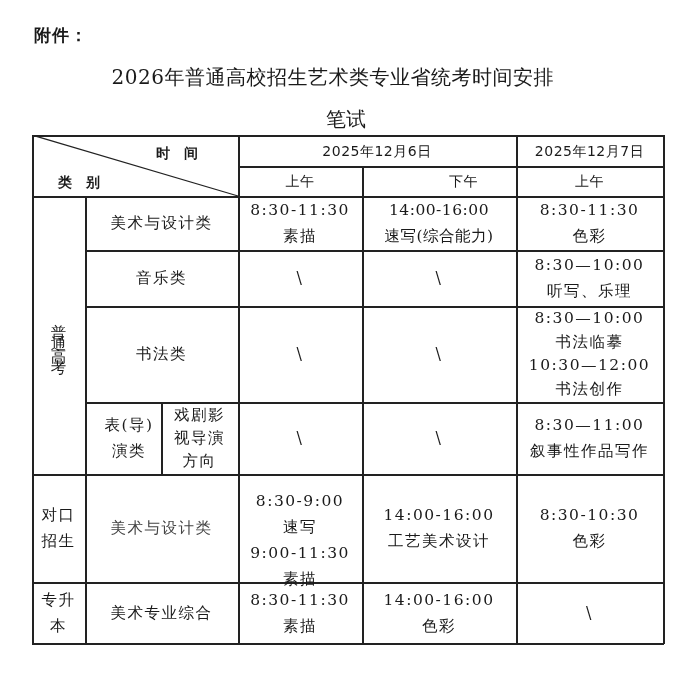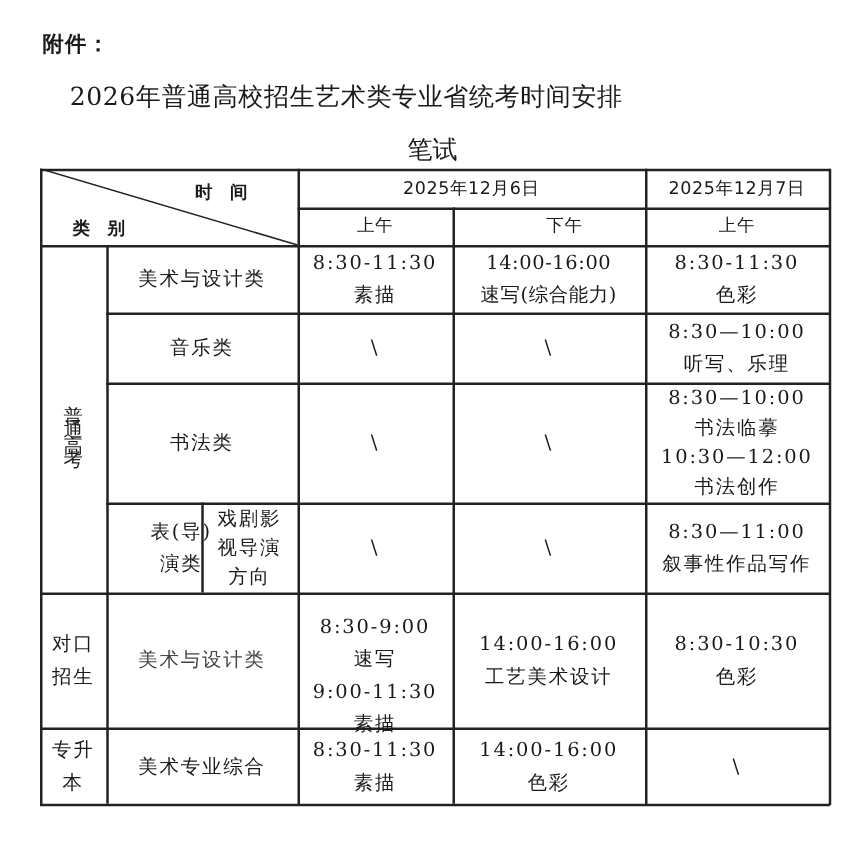--- a/index.html
+++ b/index.html
@@ -1,20 +1,20 @@
 <!DOCTYPE html>
 <html><head>
 <meta charset="utf-8">
 <style>
   html, body { margin:0; padding:0; background:#ffffff; }
   body { width:692px; height:688px; position:relative; overflow:hidden;
          font-family:"DejaVu Serif","Liberation Serif",serif; color:#1a1a1a; }
   .attach { position:absolute; left:34px; top:24px; font-family:Liberation Serif, serif;
             font-weight:bold; font-size:17px; letter-spacing:1px; }
-  .title { position:absolute; left:0; width:554px; top:64px; text-align:center; font-size:20px; letter-spacing:0.5px; }
+  .title { position:absolute; left:0; width:554px; top:64px; text-align:right; font-size:20px; letter-spacing:0.5px; }
   .subtitle { position:absolute; left:0; width:692px; top:106px; text-align:center; font-size:20px; }
   .grid { position:absolute; left:0; top:0; width:692px; height:688px; }
   .line { position:absolute; background:#222; }
   .h { height:1.5px; }
   .v { width:1.5px; }
   .cell { position:absolute; display:flex; flex-direction:column; align-items:center; justify-content:center;
           text-align:center; font-size:15.5px; line-height:26px; letter-spacing:1.5px; }
   .sans { font-family:"DejaVu Sans","Liberation Sans",sans-serif; font-size:14px; letter-spacing:0.5px; }
   .sansb { font-family:"DejaVu Sans","Liberation Sans",sans-serif; font-size:14px; font-weight:bold; letter-spacing:0.5px; }
   .vert { line-height:30px; }
@@ -51,39 +51,39 @@
 
   <svg class="diag" width="207" height="62">
     <line x1="0" y1="0" x2="206" y2="61" stroke="#222" stroke-width="1.2"></line>
   </svg>
   <div class="dlabel" style="left:156px;top:145px;">时间</div>
   <div class="dlabel" style="left:58px;top:174px;">类别</div>
 
   <div class="cell sans" style="left:238px;top:135px;width:278px;height:31px;">2025年12月6日</div>
   <div class="cell sans" style="left:516px;top:135px;width:147px;height:31px;">2025年12月7日</div>
   <div class="cell sansb" style="left:238px;top:166px;width:124px;height:30px;font-weight:normal;">上午</div>
-  <div class="cell sansb" style="left:362px;top:166px;width:179px;height:30px;font-weight:normal;">下午</div>
+  <div class="cell sansb" style="left:362px;top:166px;width:179px;height:30px;font-weight:normal;padding-left:12px;">下午</div>
   <div class="cell sansb" style="left:516px;top:166px;width:147px;height:30px;font-weight:normal;">上午</div>
 
   <div class="cell vert" style="left:32px;top:196px;width:53px;height:278px;">
     <span style="writing-mode:vertical-rl;letter-spacing:12px;">普通高考</span>
   </div>
   <div class="cell" style="left:32px;top:474px;width:53px;height:108px;">
     <span>对口</span>
     <span>招生</span>
   </div>
   <div class="cell" style="left:32px;top:582px;width:53px;height:61px;">
     <span>专升</span>
     <span>本</span>
   </div>
 
   <div class="cell" style="left:85px;top:196px;width:153px;height:54px;">美术与设计类</div>
   <div class="cell" style="left:85px;top:250px;width:153px;height:56px;">音乐类</div>
   <div class="cell" style="left:85px;top:306px;width:153px;height:96px;">书法类</div>
-  <div class="cell" style="left:101px;top:402px;width:88px;height:72px;">
+  <div class="cell" style="left:85px;top:402px;width:88px;height:72px;">
     <span>表(导)</span>
     <span>演类</span>
   </div>
   <div class="cell" style="left:161px;top:402px;width:77px;height:72px;line-height:23px;">
     <span>戏剧影</span>
     <span>视导演</span>
     <span>方向</span>
   </div>
   <div class="cell" style="left:85px;top:474px;width:153px;height:108px;color:#444;">美术与设计类</div>
   <div class="cell" style="left:85px;top:582px;width:153px;height:61px;">美术专业综合</div>

